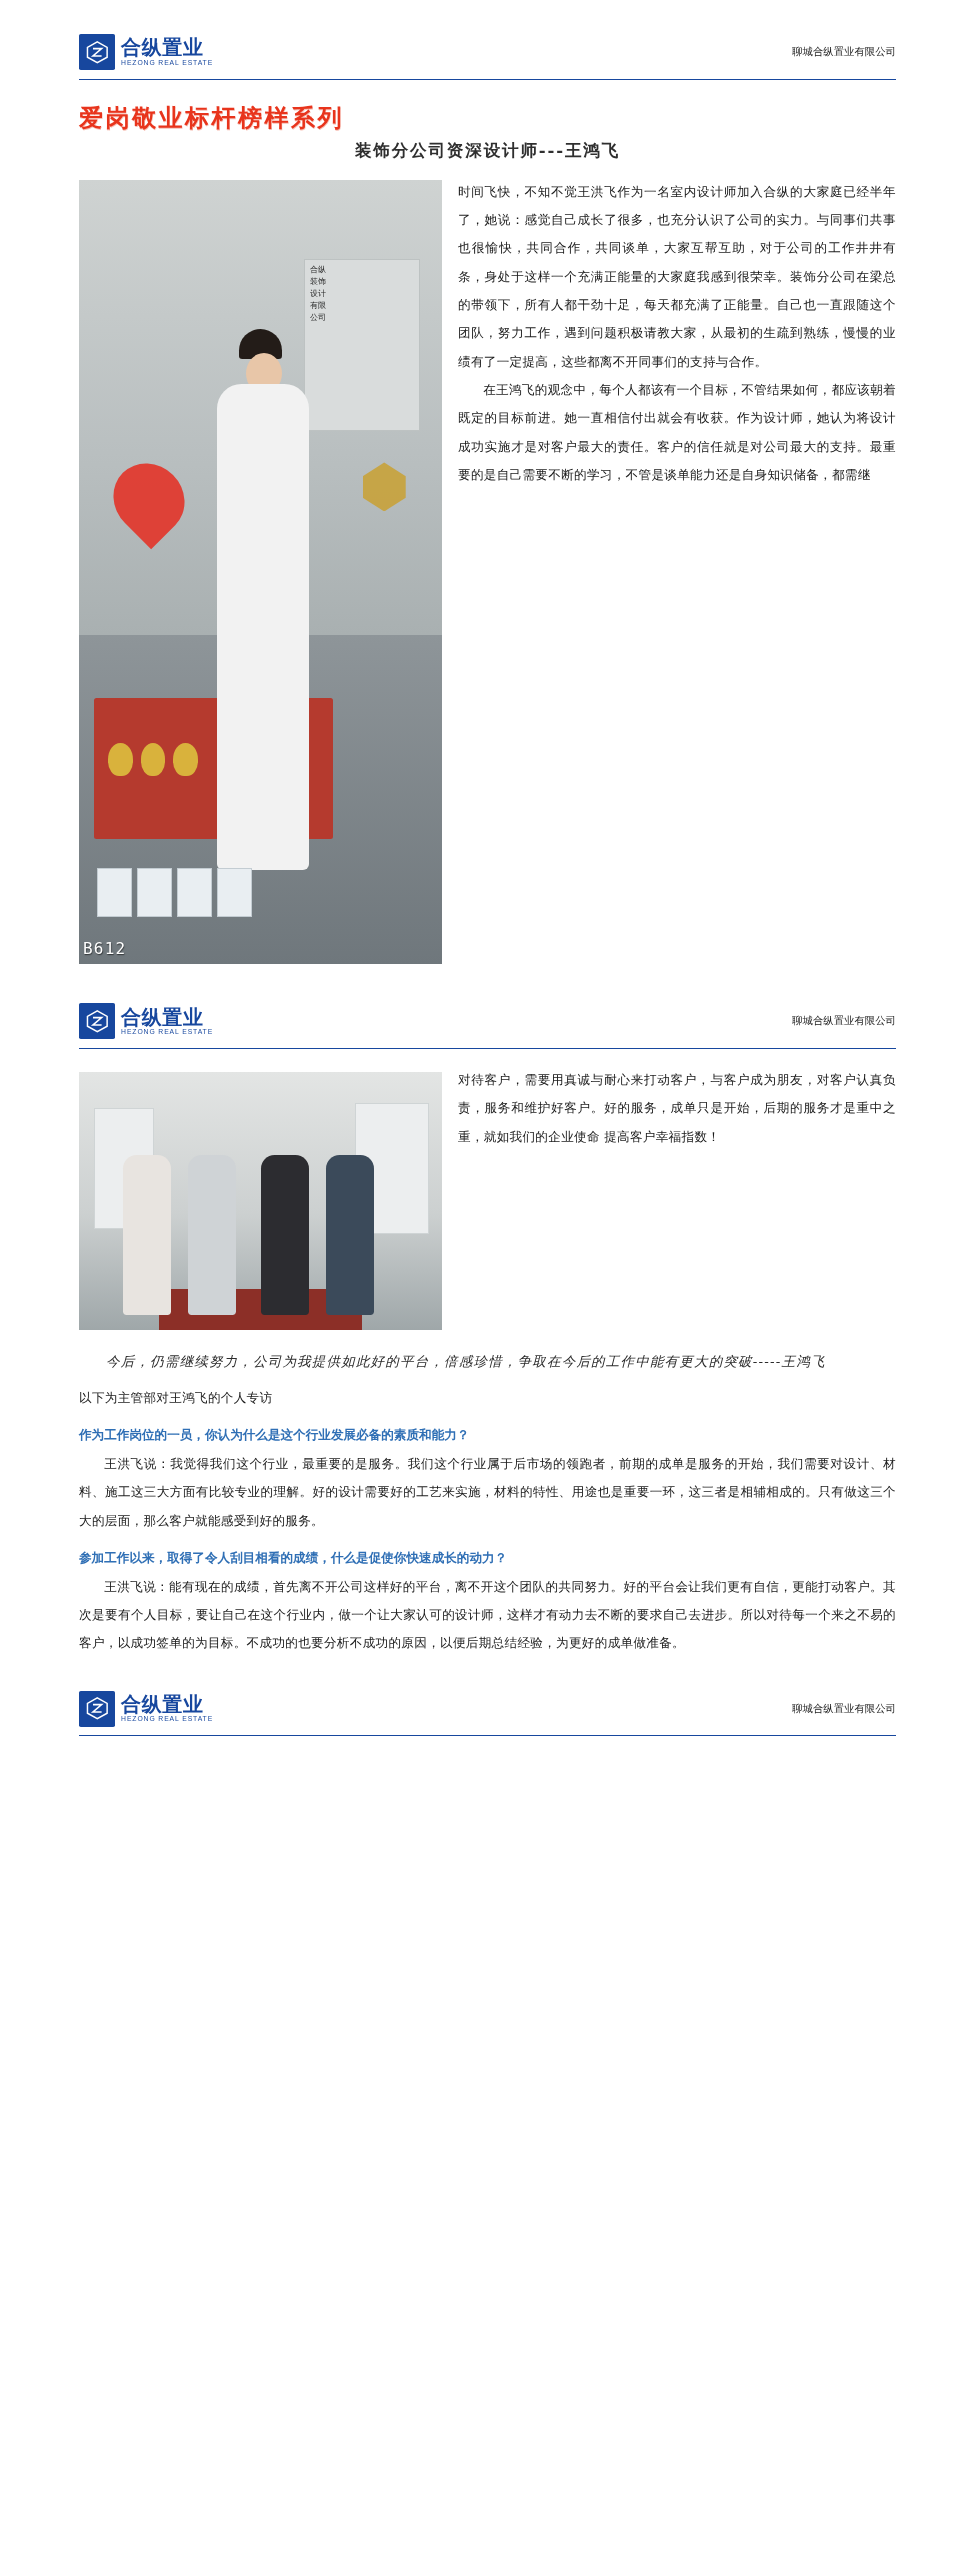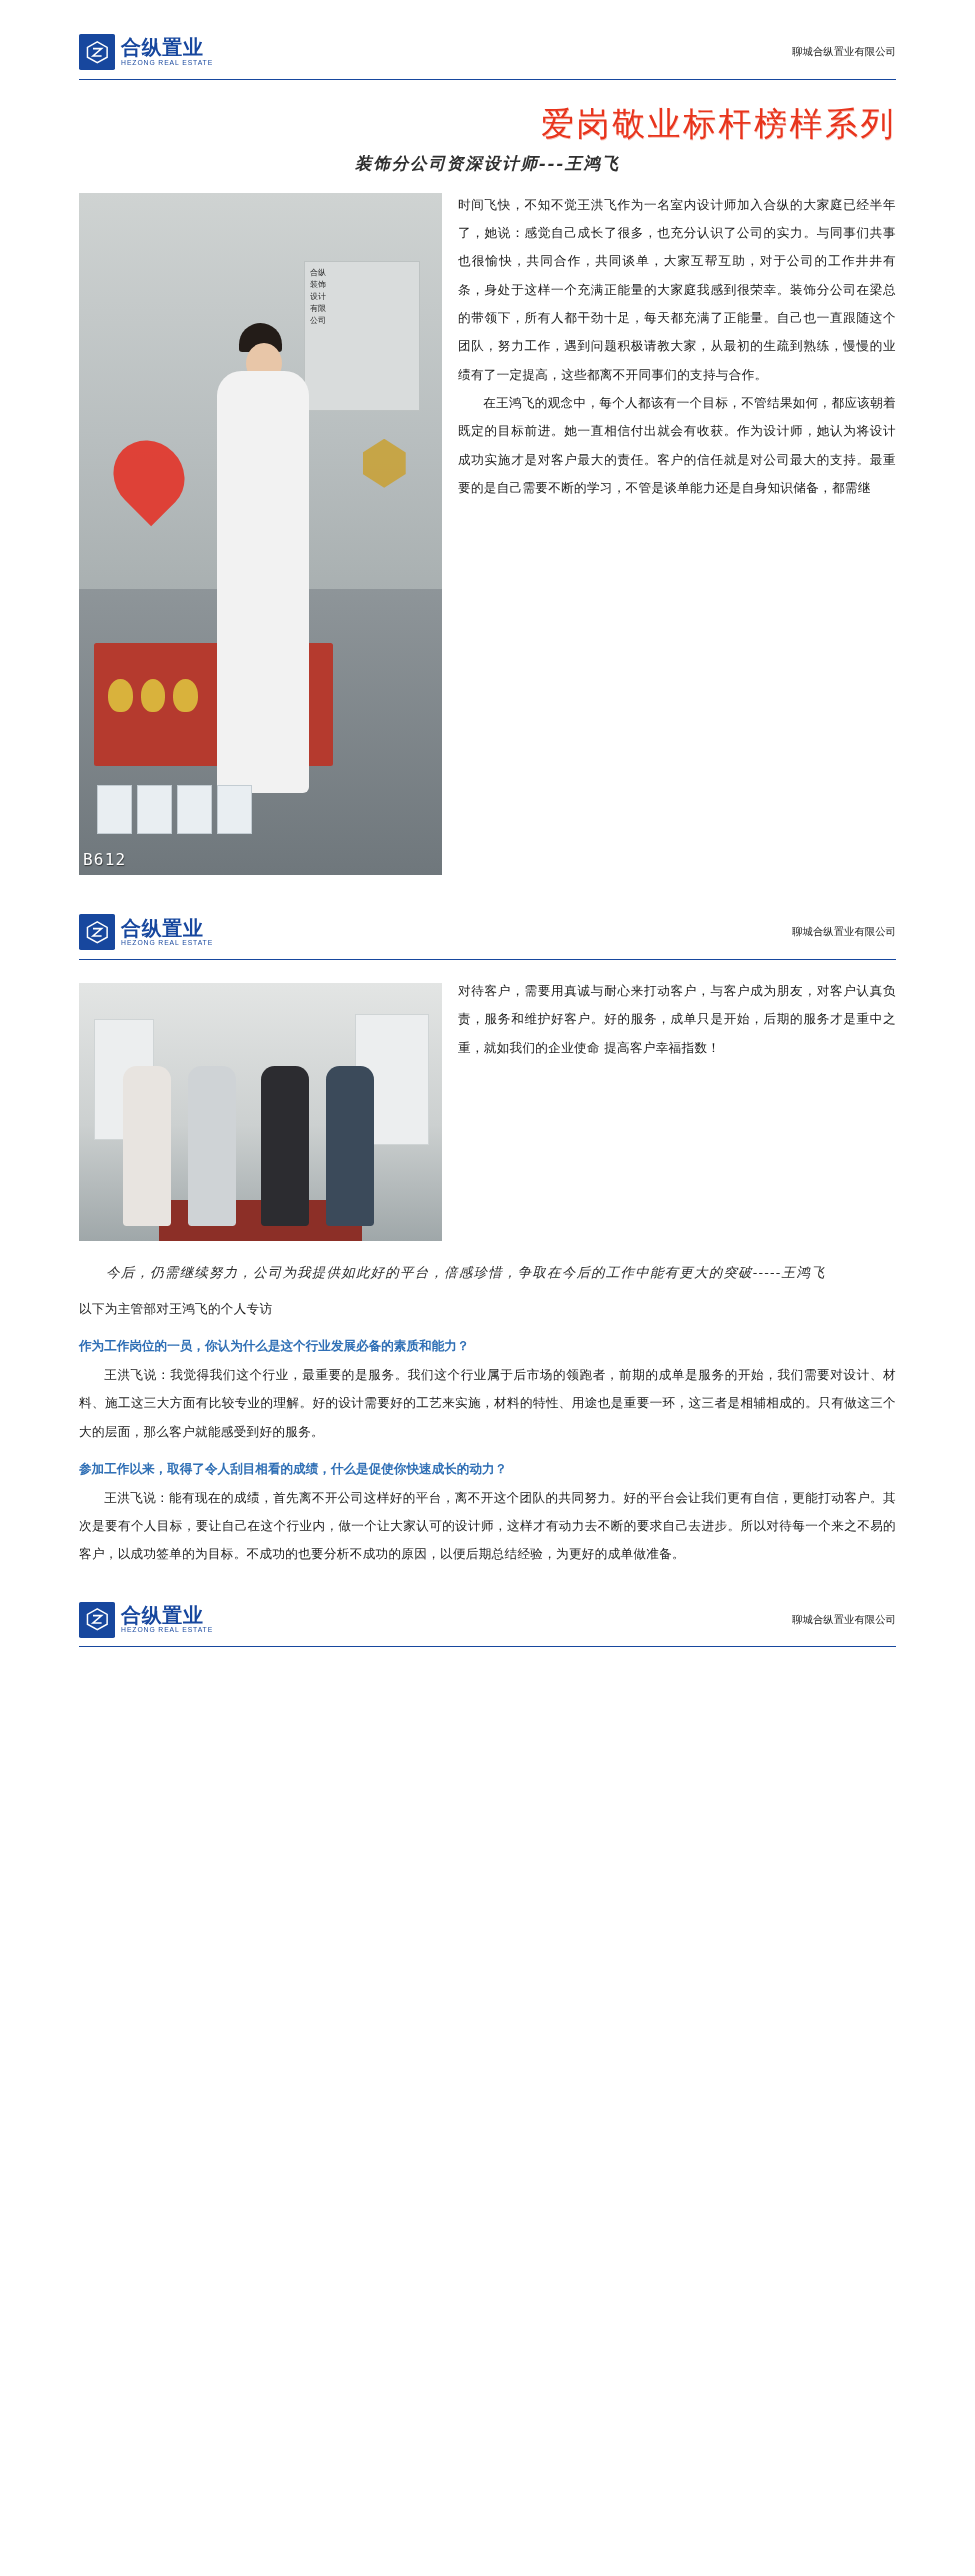--- a/index.html
+++ b/index.html
@@ -62,37 +62,36 @@
     font-family: "Liberation Sans", sans-serif;
   }
   .company-name {
     font-size: 10.4px;
     color: #222;
     font-family: "DejaVu Sans", sans-serif;
   }
 
   
   .main-title {
-    text-align: right;
-    font-size: 33px;
-    font-weight: normal;
+    text-align: left;
+    font-size: 24px;
+    font-weight: bold;
     color: #e8341c;
     letter-spacing: 2.5px;
     margin: 22px 0 6.1px 0;
     font-family: "DejaVu Sans", sans-serif;
     text-shadow: 0.6px 0.6px 0 #f7c0b6;
   }
   .subtitle {
     text-align: center;
     font-size: 16.6px;
     color: #2f2f2f;
     letter-spacing: 1.8px;
     margin: 2.5px 0 16px 0;
     font-family: "DejaVu Serif", serif;
-    font-style: italic;
     font-weight: bold;
   }
 
   
   .body-text {
     font-size: 12.6px;
     line-height: 2.25;
     color: #1a1a1a;
     text-align: justify;
     font-family: "DejaVu Sans", sans-serif;
@@ -103,21 +102,21 @@
   .float-block::after { content: ""; display: block; clear: both; }
 
   .photo {
     position: relative;
     background: #9aa3ab;
     overflow: hidden;
   }
   .photo-1 {
     float: left;
     width: 363px;
-    height: 682px;
+    height: 784px;
     margin: 2.5px 16px 6.1px 0;
   }
   .photo-2 {
     float: left;
     width: 363px;
     height: 258px;
     margin: 6.1px 16px 8.6px 0;
   }
 
   

